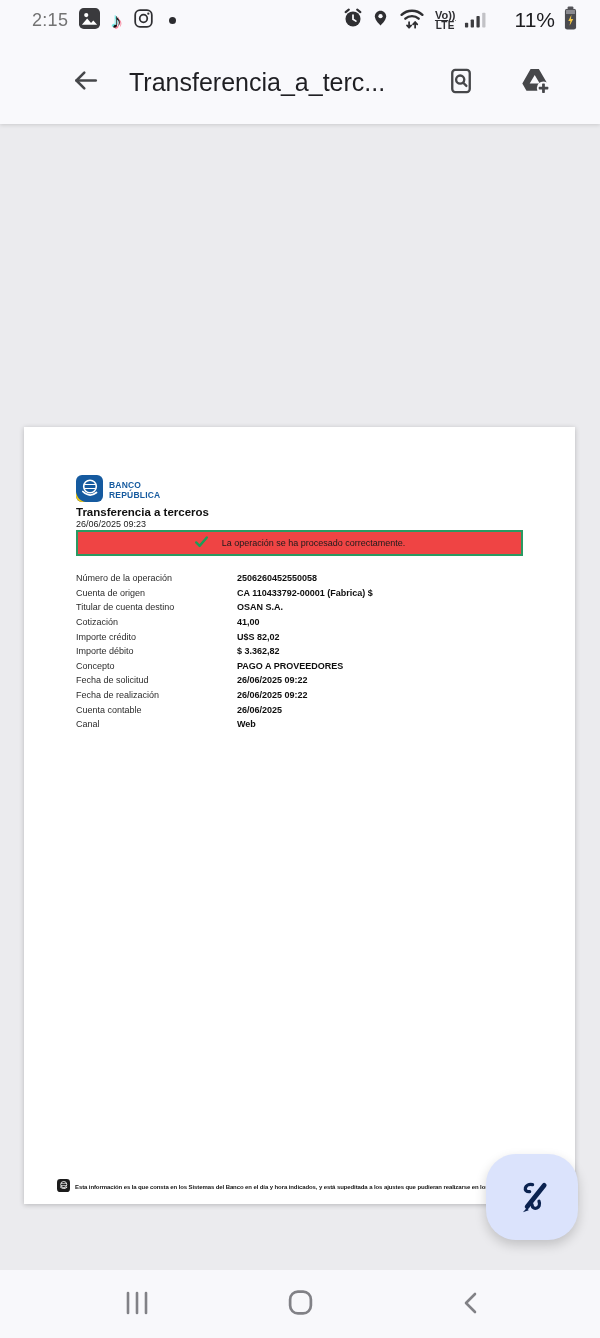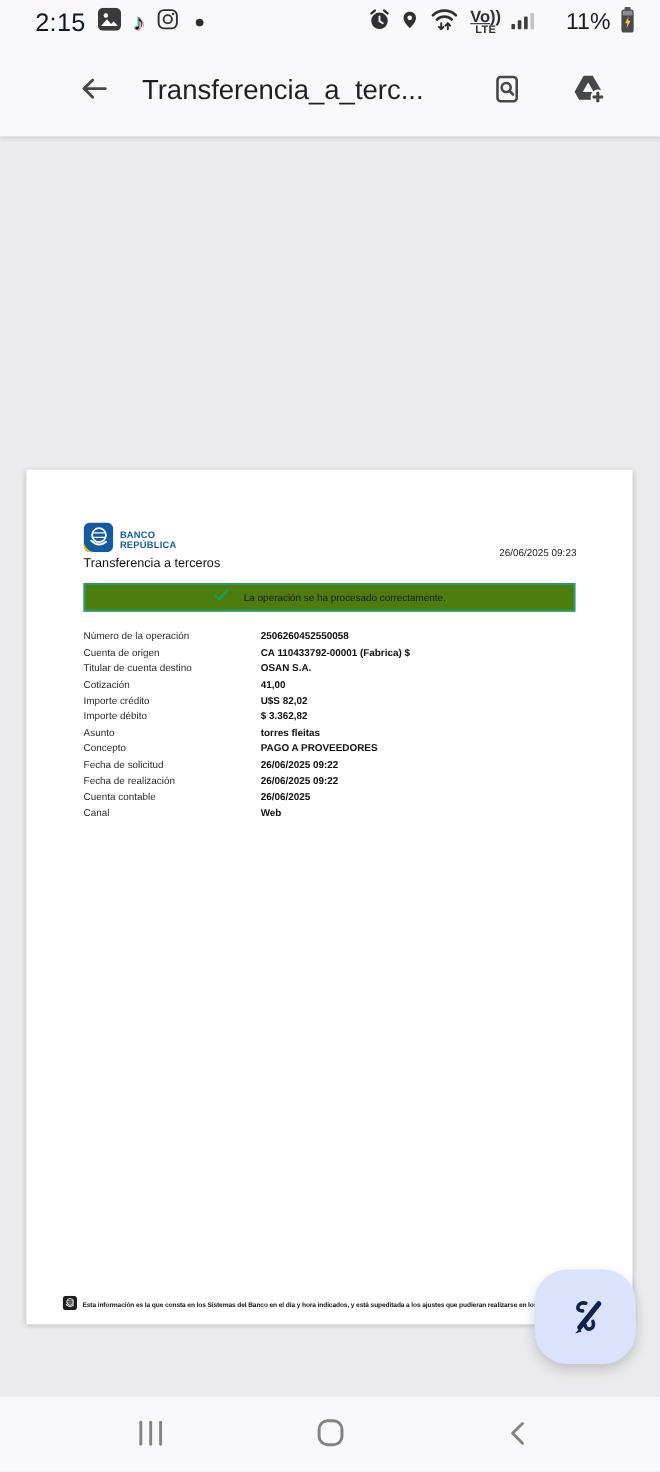--- a/index.html
+++ b/index.html
@@ -5,44 +5,44 @@
   * { margin:0; padding:0; box-sizing:border-box; }
   html,body { width:600px; height:1338px; }
   body { font-family:"Liberation Sans", sans-serif; background:#ebebee; position:relative; overflow:hidden; }
   .screen { position:absolute; inset:0; }
 
   
   .header { position:absolute; top:0; left:0; width:600px; height:124px; background:#f9f9fc; box-shadow:0 1px 4px rgba(0,0,0,.14); z-index:5; }
   .statusbar { position:absolute; top:0; left:0; width:100%; height:40px; display:flex; align-items:center; justify-content:space-between; padding:0 22px 0 32px; }
   .sb-left { display:flex; align-items:center; gap:11px; }
   .sb-right { display:flex; align-items:center; gap:8px; }
-  .sb-time { font-size:23px; color:#0f172a; letter-spacing:.3px; }
+  .sb-time { font-size:18px; color:#737373; letter-spacing:.3px; }
   .tiktok-note { font-size:21px; color:#161616; font-weight:bold; text-shadow:-1.5px -1px 0 #6fe6e2, 1.5px 1px 0 #f8839a; line-height:1; }
   .sb-dot { width:7px; height:7px; border-radius:50%; background:#2c2c2f; margin-left:4px; }
   .volte { display:flex; flex-direction:column; align-items:center; line-height:1; color:#2f2f32; font-weight:bold; }
-  .volte .v1 { font-size:15px;text-decoration:underline; } .volte .v2 { font-size:10px; letter-spacing:.3px; }
+  .volte .v1 { font-size:11px;text-decoration:underline; } .volte .v2 { font-size:10px; letter-spacing:.3px; }
   .sb-batt-pct { font-size:21px; color:#1d1d20; margin-left:20px; }
 
   .toolbar { position:absolute; top:40px; left:0; width:100%; height:84px; display:flex; align-items:center; padding:0 4px 0 28px;margin-left:35px; }
   .tb-btn { background:none; border:none; width:44px; height:44px; display:flex; align-items:center; justify-content:center; cursor:pointer; flex:0 0 auto; }
   .tb-title { font-size:25px; color:#1f1f23; margin-left:22px; flex:1 1 auto; white-space:nowrap; overflow:hidden; font-weight:400; }
   .tb-actions { display:flex; align-items:center; gap:30px; margin-left:10px; }
 
   
   .content { position:absolute; top:124px; left:0; width:600px; height:1146px; background:#ebebee; }
   .page { position:absolute; left:24px; top:303px; width:551px; height:777px; background:#ffffff; box-shadow:0 1px 5px rgba(0,0,0,.22); }
 
-  .doc-header { position:absolute; left:52px; right:51px; top:48px; display:flex; justify-content:space-between; align-items:flex-end; }
+  .doc-header { position:absolute; left:52px; right:51px; top:48px; display:flex; justify-content:space-between; align-items:flex-start;flex-direction:column; }
   .brand { display:flex; align-items:center; gap:6px; }
   .brand-name { display:flex; flex-direction:column; line-height:1.08; color:#155a9f; font-weight:bold; font-size:8.5px; letter-spacing:.2px; }
   .doc-date { font-size:9px; color:#1c1c1c; margin-top:13px; }
 
-  .doc-title { position:absolute; left:52px; top:79px; font-size:11.5px; font-weight:normal; color:#111; }
-
-  .banner { position:absolute; left:52px; top:103px; width:447px; height:26px; background:#4d7c0f; border:2px solid #2a9a62; display:flex; align-items:center; justify-content:center; gap:13px; }
+  .doc-title { position:absolute; left:52px; top:79px; font-size:11.5px; font-weight:bold; color:#111; }
+
+  .banner { position:absolute; left:52px; top:103px; width:447px; height:26px; background:#ef4444; border:2px solid #2a9a62; display:flex; align-items:center; justify-content:center; gap:13px; }
   .banner-text { font-size:9px; color:#1b1b1b; }
 
   .details { position:absolute; left:52px; top:144px; right:30px; }
   .d-row { display:flex; height:14.6px; align-items:center; }
   .d-lbl { width:161px; flex:0 0 161px; font-size:9px; color:#2c2c2c; }
   .d-val { font-size:9px; font-weight:bold; color:#0e0e0e; }
 
   .doc-footer { position:absolute; left:33px; right:28px; top:751px; display:flex; align-items:center; gap:5px; }
   .foot-note { font-size:6px; font-weight:bold; color:#151515; line-height:1.1; letter-spacing:-0.1px; }
 
@@ -230,24 +230,20 @@
             <span class="d-lbl">Cotización</span>
             <span class="d-val">41,00</span>
           </div>
         <div class="d-row">
             <span class="d-lbl">Importe crédito</span>
             <span class="d-val">U$S 82,02</span>
           </div>
         <div class="d-row">
             <span class="d-lbl">Importe débito</span>
             <span class="d-val">$ 3.362,82</span>
-          </div>
-        <div class="d-row">
-            <span class="d-lbl">Asunto</span>
-            <span class="d-val">torres fleitas</span>
           </div>
         <div class="d-row">
             <span class="d-lbl">Concepto</span>
             <span class="d-val">PAGO A PROVEEDORES</span>
           </div>
         <div class="d-row">
             <span class="d-lbl">Fecha de solicitud</span>
             <span class="d-val">26/06/2025 09:22</span>
           </div>
         <div class="d-row">

